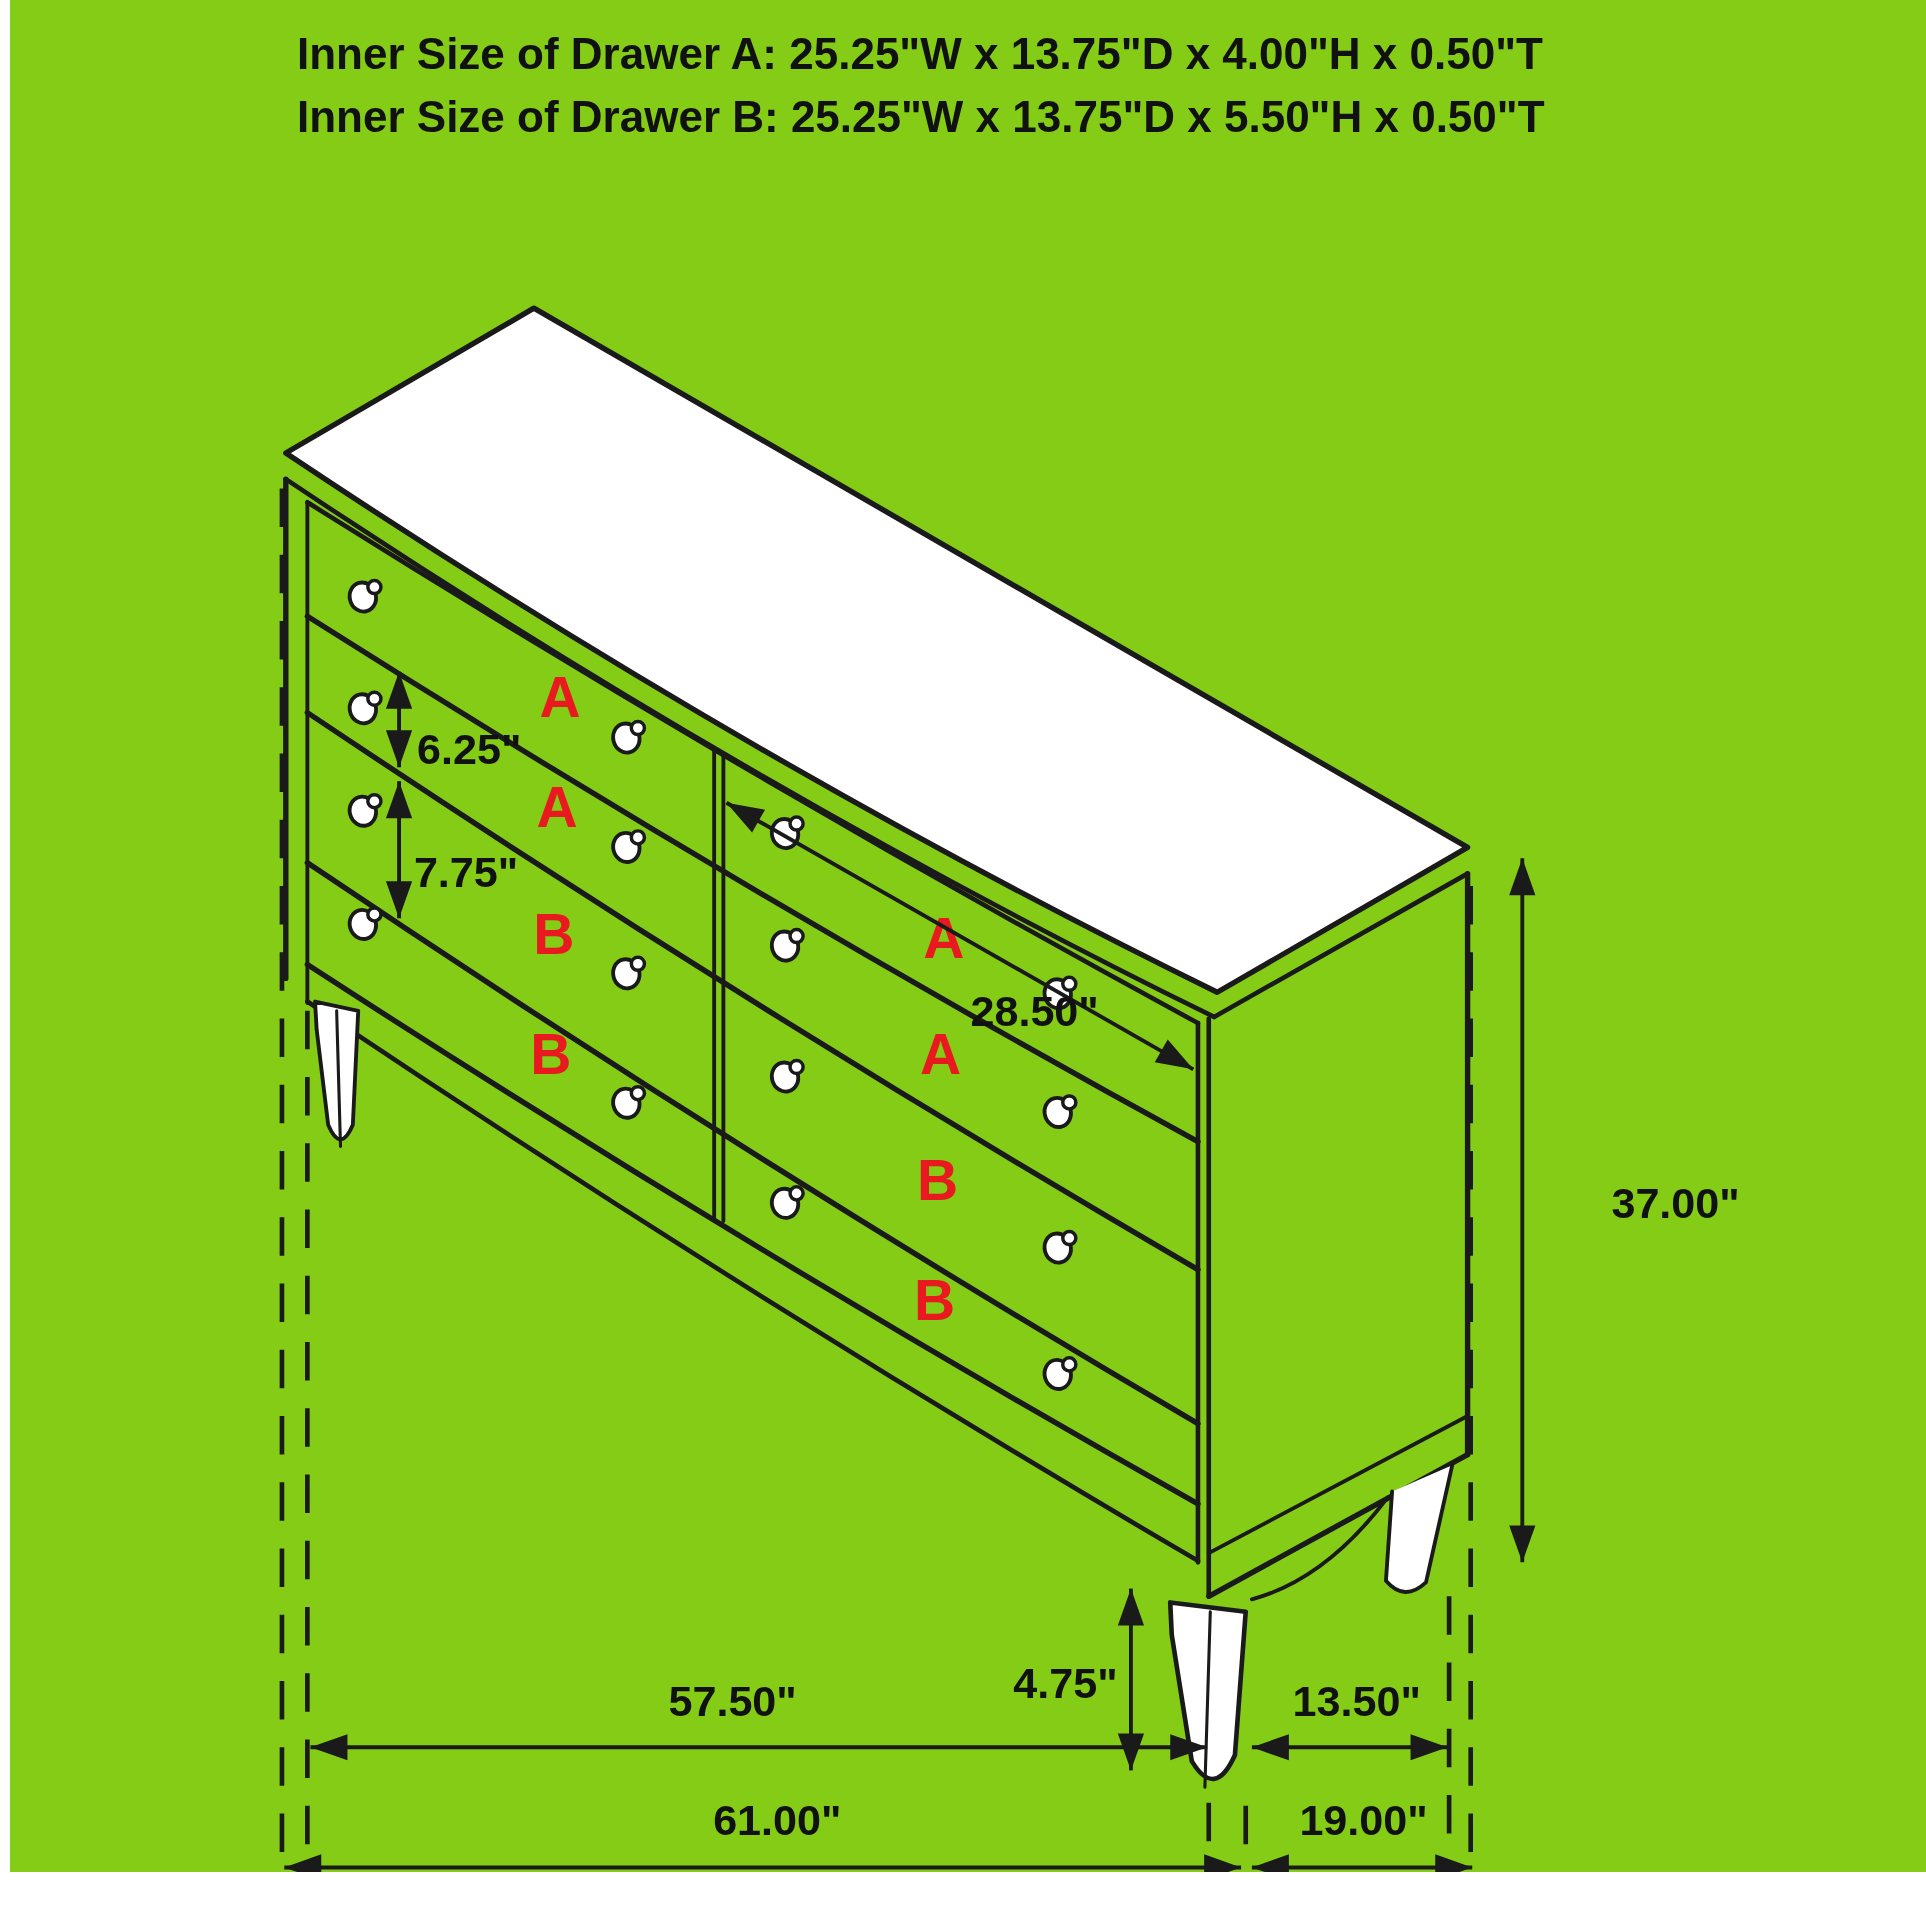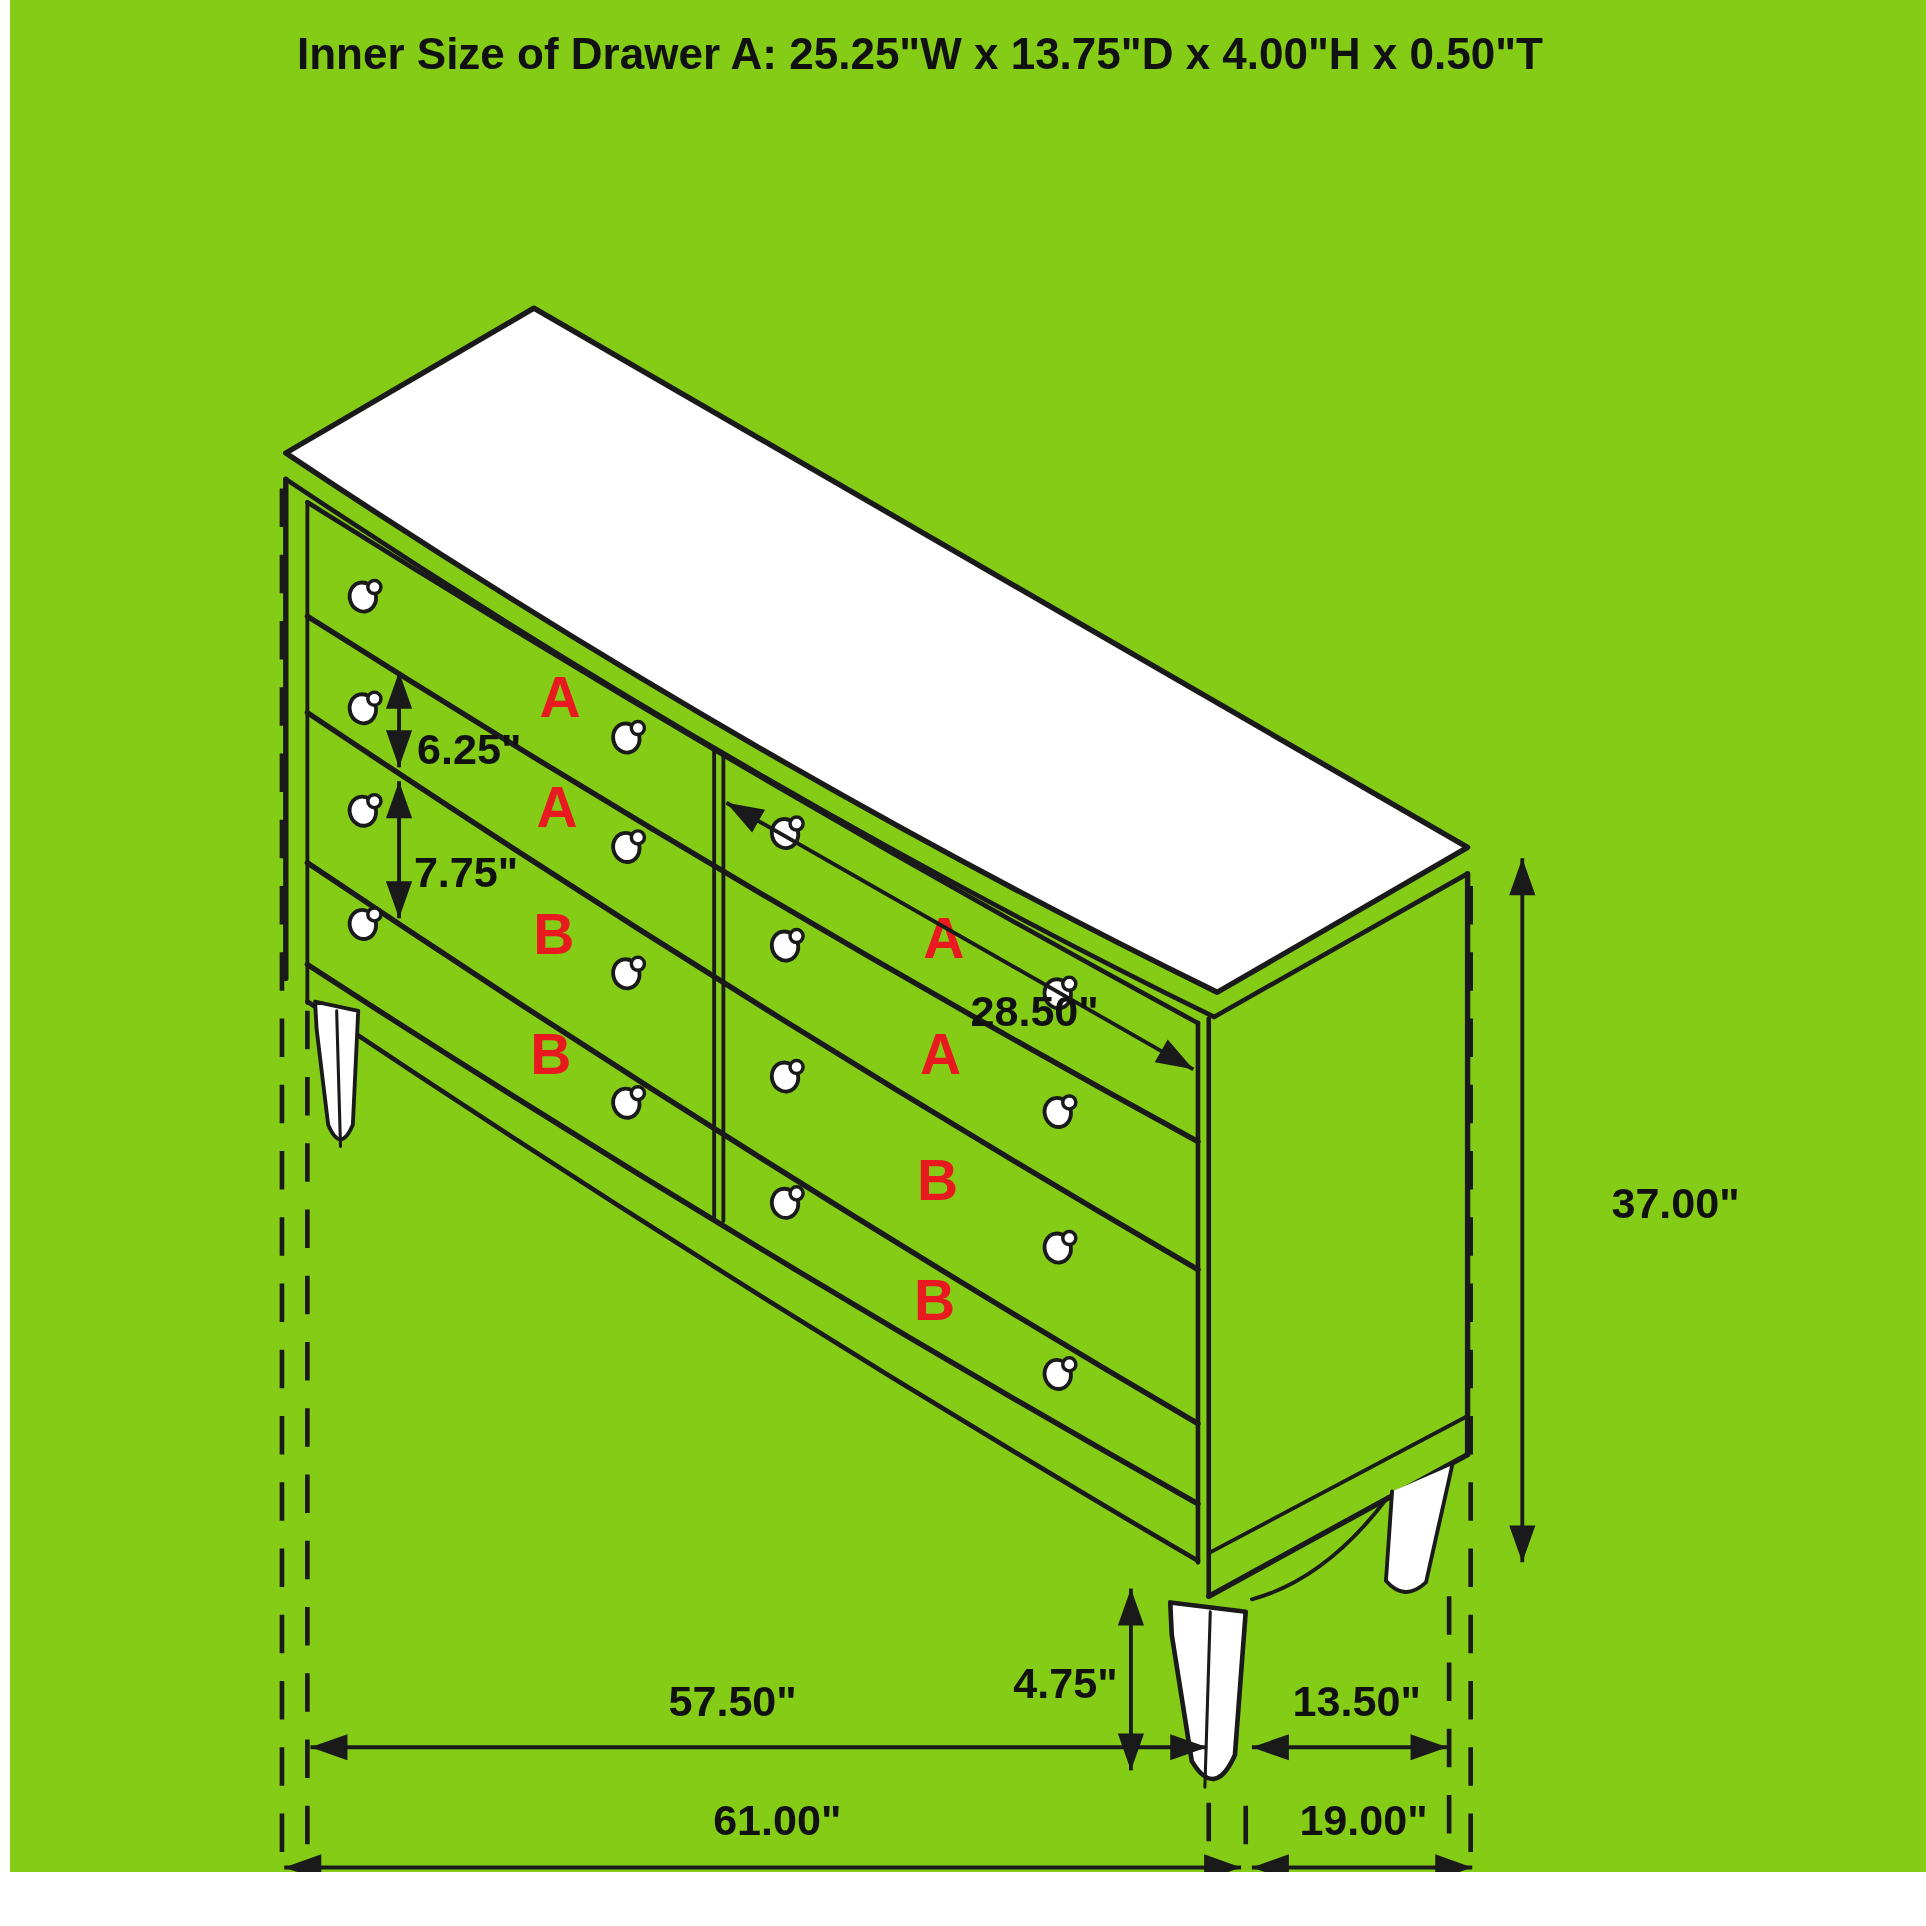--- a/index.html
+++ b/index.html
@@ -9,20 +9,21 @@
   .title-line{font-size:44px;font-weight:bold;color:#111111;line-height:63px;white-space:pre;}
   #diagram{position:absolute;left:0;top:0;width:1926px;height:1926px;}
   #diagram text{font-family:"Liberation Sans", sans-serif;}
 </style>
 </head>
 <body>
 
 <div class="stage">
   <div class="titles">
     <div class="title-line">Inner Size of Drawer A: 25.25"W x 13.75"D x 4.00"H x 0.50"T</div>
+    <div class="title-line">Inner Size of Drawer B: 25.25"W x 13.75"D x 5.50"H x 0.50"T</div>
   </div>
   <svg id="diagram" viewBox="0 0 2500 2500">
       <path d="M 358,588 L 680,400 L 1892,1100 L 1567,1288 Q 963,992 358,588 Z" fill="#ffffff" stroke="#1a1a1a" stroke-width="7" stroke-linejoin="round" stroke-linecap="round"></path>
       <path d="M 358,622 Q 963,1026 1563,1320" fill="none" stroke="#1a1a1a" stroke-width="6" stroke-linejoin="round" stroke-linecap="round"></path>
       <path d="M 1563,1320 L 1892,1134" fill="none" stroke="#1a1a1a" stroke-width="6" stroke-linejoin="round" stroke-linecap="round"></path>
       <path d="M 386,652 Q 964,1015 1542,1328" fill="none" stroke="#1a1a1a" stroke-width="6" stroke-linejoin="round" stroke-linecap="round"></path>
       <path d="M 386,800 Q 964,1166 1542,1482" fill="none" stroke="#1a1a1a" stroke-width="7" stroke-linejoin="round" stroke-linecap="round"></path>
       <path d="M 386,925 Q 964,1312 1542,1648" fill="none" stroke="#1a1a1a" stroke-width="7" stroke-linejoin="round" stroke-linecap="round"></path>
       <path d="M 386,1120 Q 964,1509 1542,1848" fill="none" stroke="#1a1a1a" stroke-width="7" stroke-linejoin="round" stroke-linecap="round"></path>
       <path d="M 386,1252 Q 964,1627 1542,1952" fill="none" stroke="#1a1a1a" stroke-width="7" stroke-linejoin="round" stroke-linecap="round"></path>

